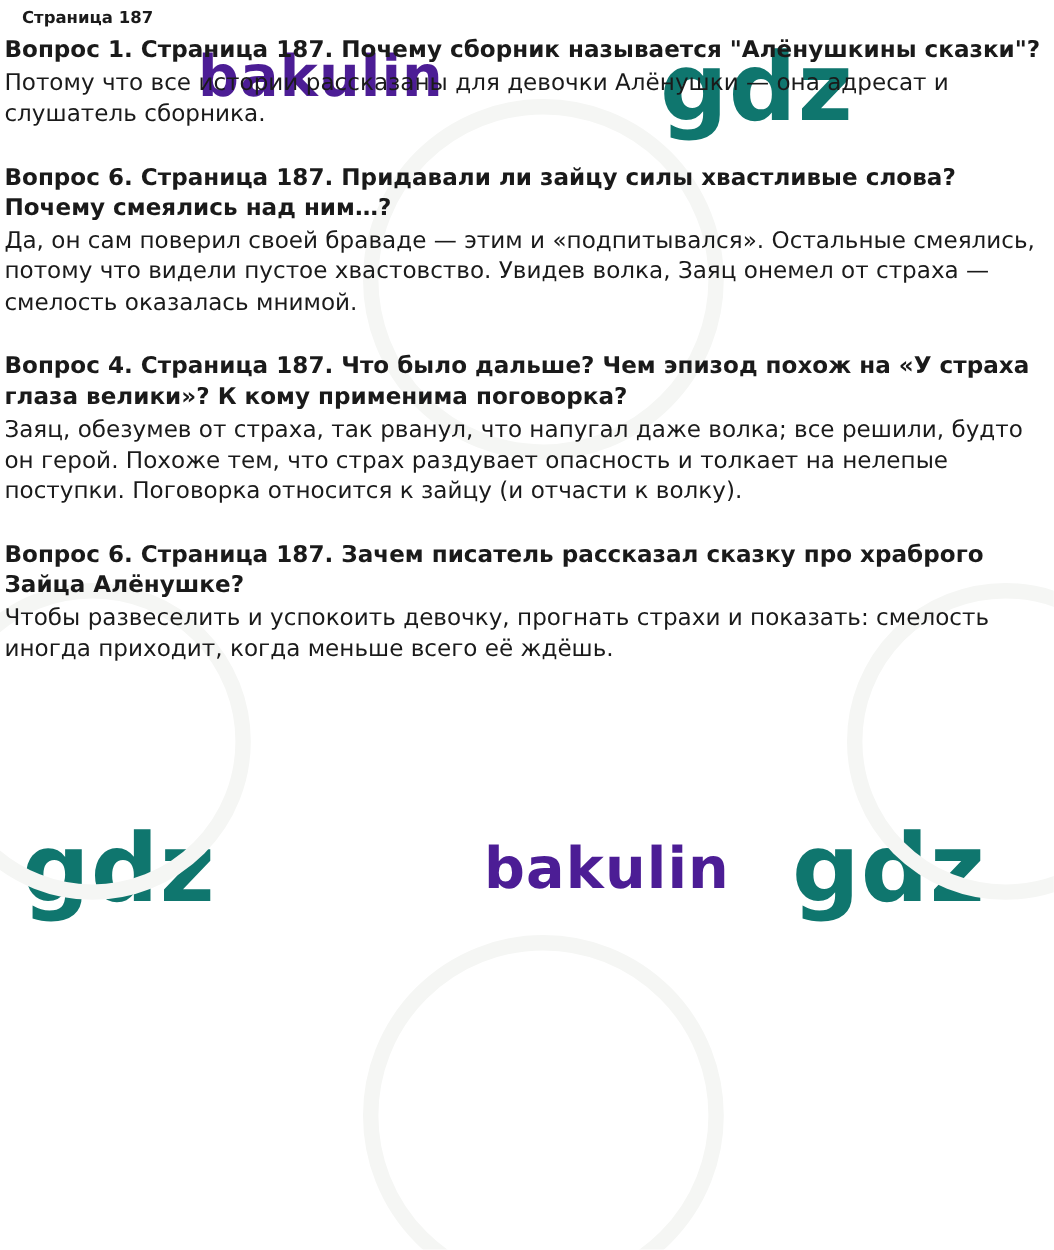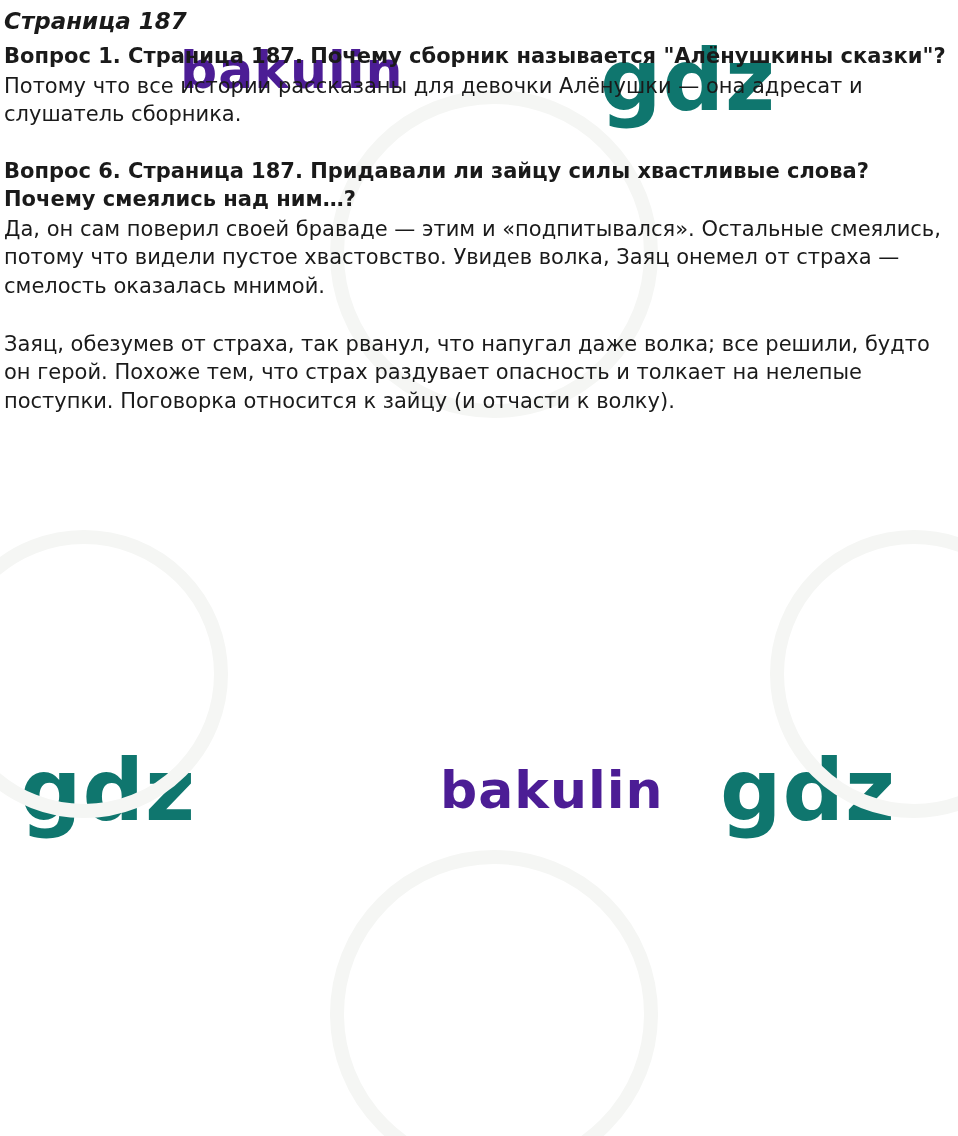--- a/index.html
+++ b/index.html
@@ -40,25 +40,24 @@
     border-radius: 50%;
   }
 
   
   .page {
     position: relative;
     z-index: 1;
     padding: 6px 6px 10px 4px;
   }
   .page-title {
-    font-size: 23px;
+    font-size: 15px;
     font-weight: 700;
-    margin: 0 0 6px 0;
+    margin: 0 0 6px 16px;
     line-height: 1.35;
-    font-style: italic;
   }
   .qa-block {
     margin-bottom: 30px;
   }
   .qa-block:last-child { margin-bottom: 0; }
   .q-text {
     font-size: 21px;
     font-weight: 700;
     line-height: 1.32;
     margin: 0 0 1px 0;
@@ -94,18 +93,23 @@
     <p class="a-text">Потому что все истории рассказаны для девочки Алёнушки — она адресат и слушатель сборника.</p>
   </div>
 
 
   <div class="qa-block">
     <p class="q-text">Вопрос 6. Страница 187. Придавали ли зайцу силы хвастливые слова? Почему смеялись над ним…?</p>
     <p class="a-text">Да, он сам поверил своей браваде — этим и «подпитывался». Остальные смеялись, потому что видели пустое хвастовство. Увидев волка, Заяц онемел от страха — смелость оказалась мнимой.</p>
   </div>
 
   <div class="qa-block">
+    <p class="q-text">Вопрос 4. Страница 187. Что было дальше? Чем эпизод похож на «У страха глаза велики»? К кому применима поговорка?</p>
     <p class="a-text">Заяц, обезумев от страха, так рванул, что напугал даже волка; все решили, будто он герой. Похоже тем, что страх раздувает опасность и толкает на нелепые поступки. Поговорка относится к зайцу (и отчасти к волку).</p>
   </div>
 
 
+  <div class="qa-block">
+    <p class="q-text">Вопрос 6. Страница 187. Зачем писатель рассказал сказку про храброго Зайца Алёнушке?</p>
+    <p class="a-text">Чтобы развеселить и успокоить девочку, прогнать страхи и показать: смелость иногда приходит, когда меньше всего её ждёшь.</p>
+  </div>
 
 </div>
 
 </body></html>

